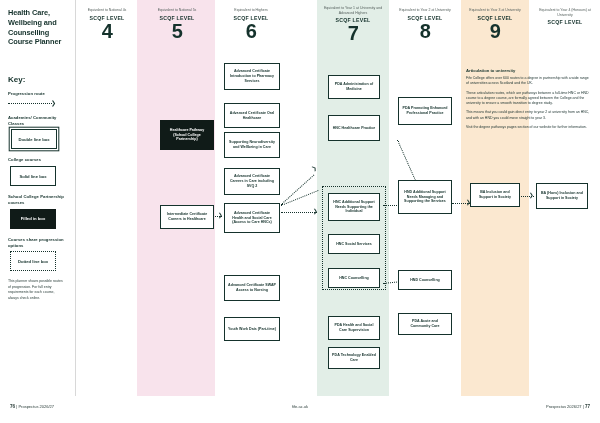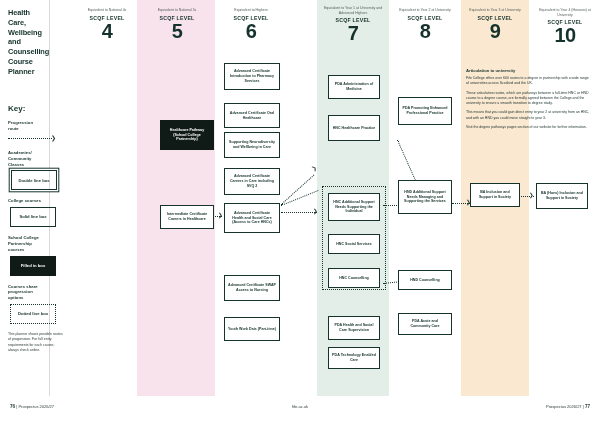--- a/index.html
+++ b/index.html
@@ -11,21 +11,21 @@
   .page{position:absolute;inset:0;}
 
   
   .bands{position:absolute;left:0;top:0;width:600px;height:396px;}
   .band{position:absolute;top:0;bottom:0;}
   .band.l5{left:137px;width:78px;background:#f8e3ec;}
   .band.l7{left:317px;width:72px;background:#e2eee7;}
   .band.l9{left:461px;width:68px;background:#fbe8d0;}
 
   
-  .keypanel{position:absolute;left:0;top:0;width:50px;height:396px;
+  .keypanel{position:absolute;left:0;top:0;width:76px;height:396px;
     border-right:1px solid #d8d8d8;padding:8px 6px 0 8px;box-sizing:border-box;background:#fff;}
   .doc-title{font-size:7.4px;font-weight:bold;line-height:1.32;letter-spacing:-0.1px;margin:0 0 0 0;}
   .key-head{font-size:8px;font-weight:bold;margin:28px 0 7px 0;}
   .key-item{margin-bottom:8px;}
   .key-label{font-size:4.2px;font-weight:bold;line-height:1.38;margin-bottom:3px;letter-spacing:0.05px;}
   .key-arrow{position:relative;height:7px;margin:1px 0 2px 0;}
   .key-arrow .dots{position:absolute;left:0;top:3px;width:44px;border-top:1.2px dotted #15322c;}
   .key-arrow .head{position:absolute;left:43px;top:0.5px;font-size:6px;line-height:6px;color:#15322c;}
   .swatch{width:46px;height:20px;display:flex;align-items:center;justify-content:center;
     text-align:center;font-size:4.2px;font-weight:bold;line-height:1.3;box-sizing:border-box;margin-left:2px;}
@@ -138,21 +138,20 @@
     <div class="ch-num">8</div>
   </div>
   <div class="colhead" style="left:466px;top:8px;width:58px;">
     <div class="ch-eq">Equivalent to Year 3 at University</div>
     <div class="ch-scqf">SCQF LEVEL</div>
     <div class="ch-num">9</div>
   </div>
   <div class="colhead" style="left:536px;top:8px;width:58px;">
     <div class="ch-eq">Equivalent to Year 4 (Honours) at University</div>
     <div class="ch-scqf">SCQF LEVEL</div>
-    <div class="ch-num">10</div>
   </div>
 
   <div class="conn" style="left:206px;top:216px;width:16px;"></div>
   <div class="arrowhead" style="left:218px;top:213px;">❯</div>
 
   <div class="conn" style="left:281px;top:212px;width:36px;"></div>
   <div class="arrowhead" style="left:313px;top:209px;">❯</div>
 
   <div class="conn" style="left:281px;top:205px;width:40px;transform:rotate(-22deg);"></div>
   <div class="conn" style="left:281px;top:204px;width:44px;transform:rotate(-42deg);"></div>

